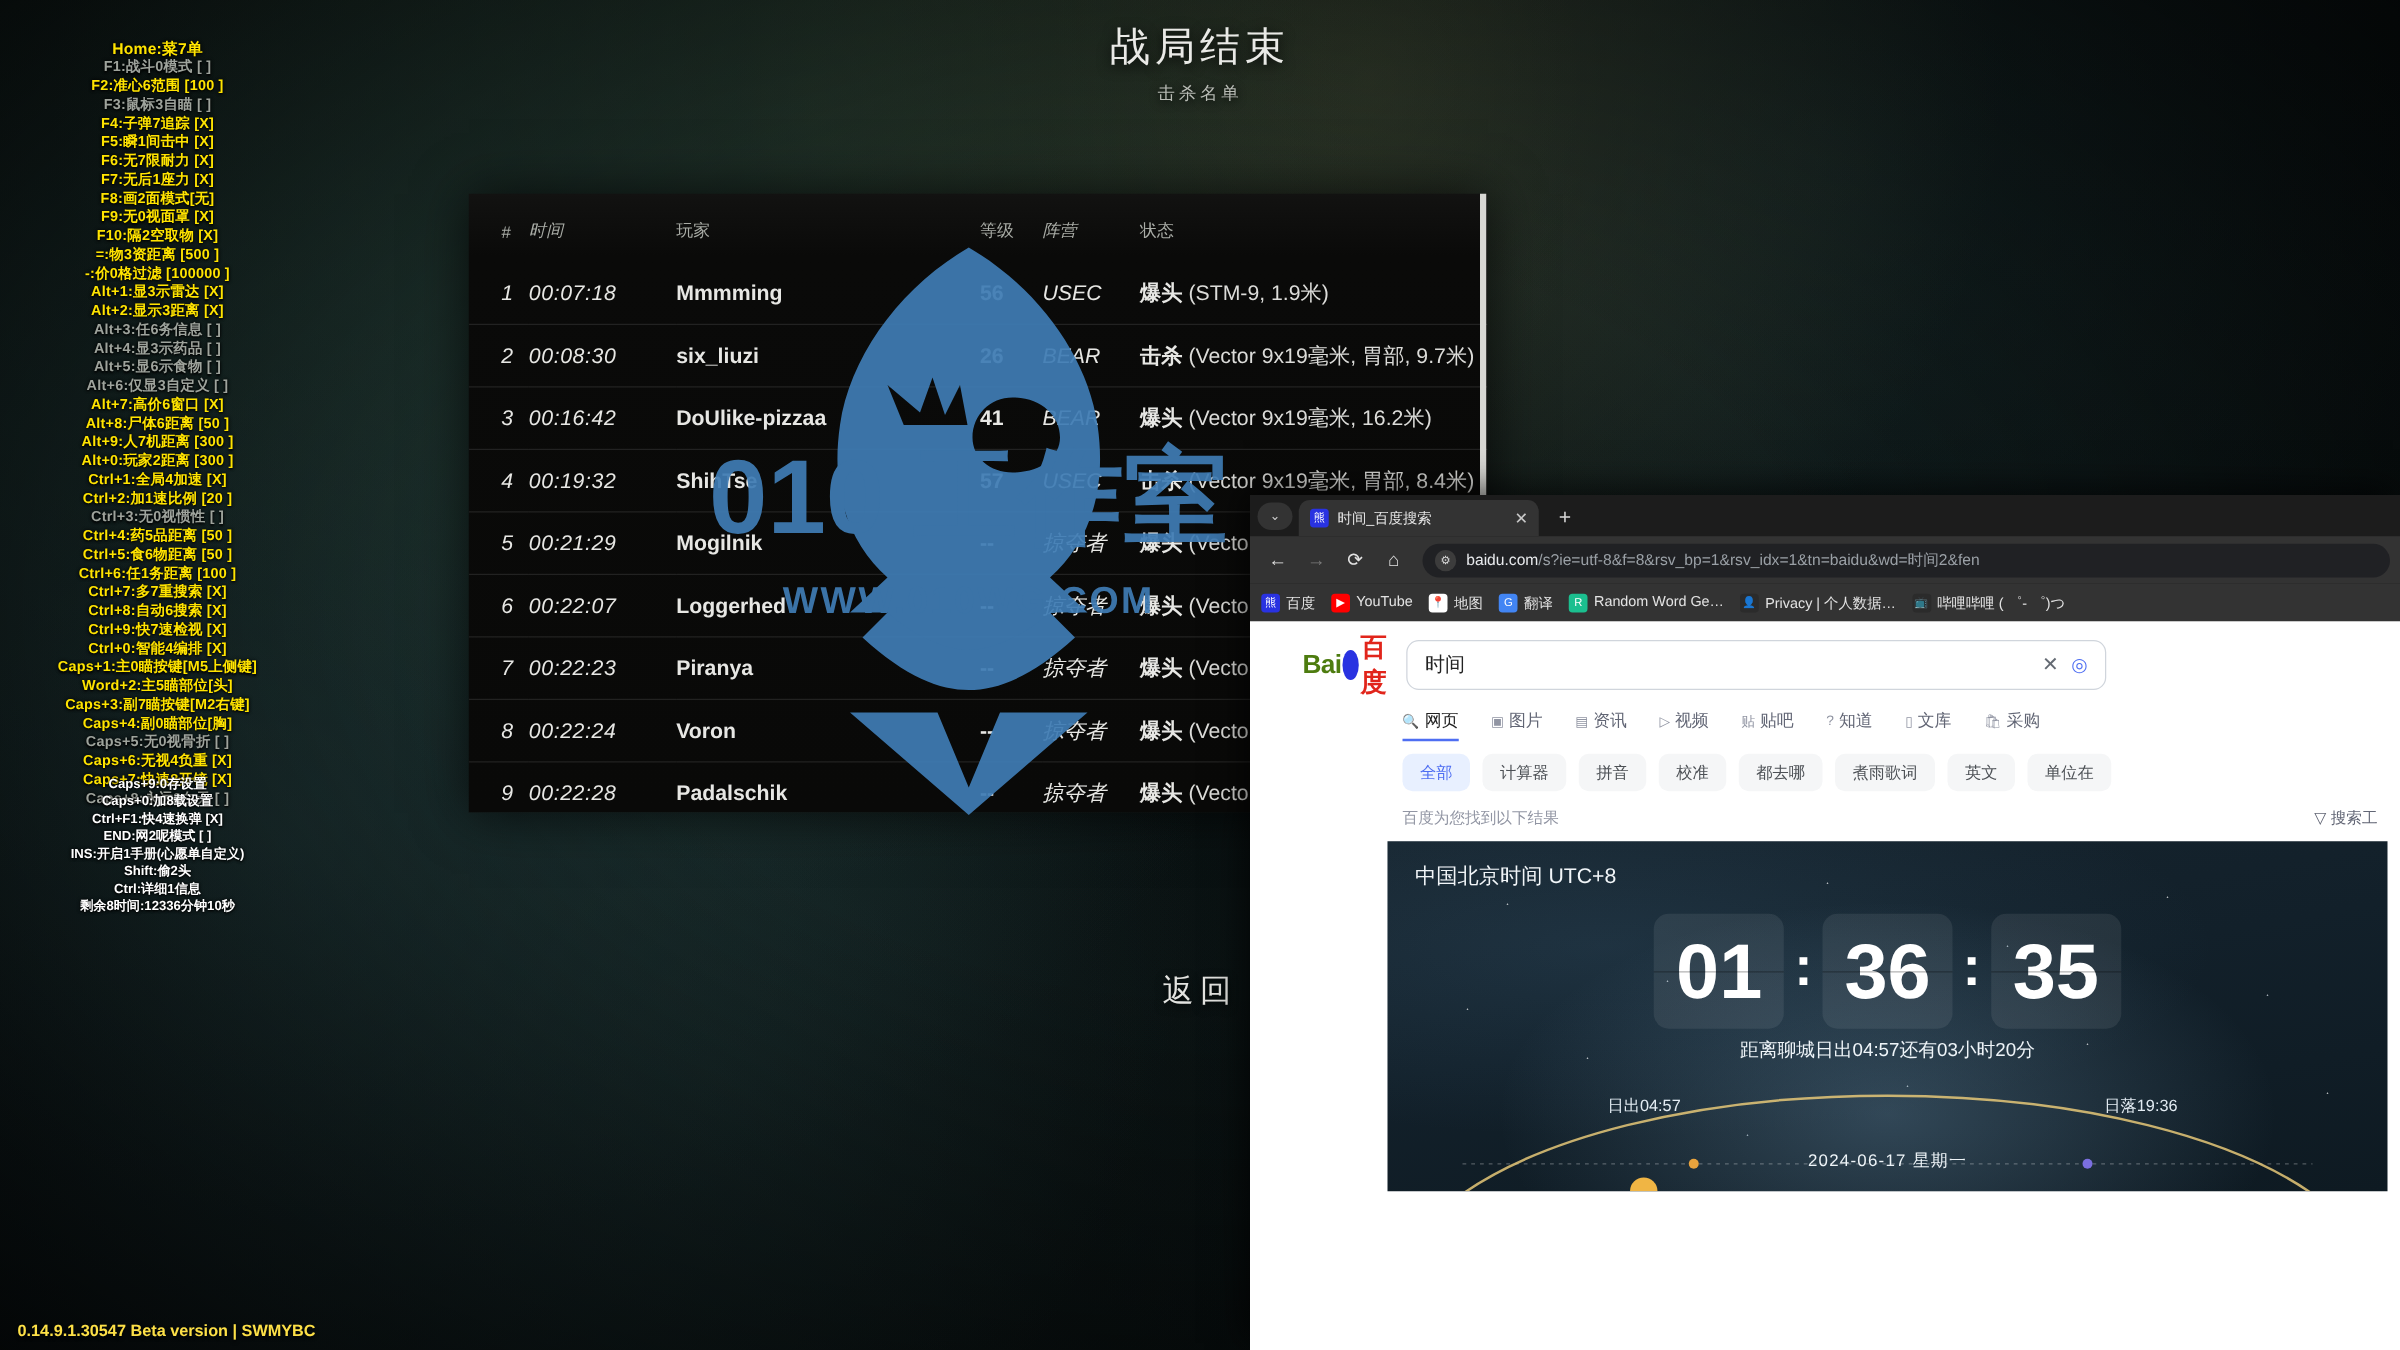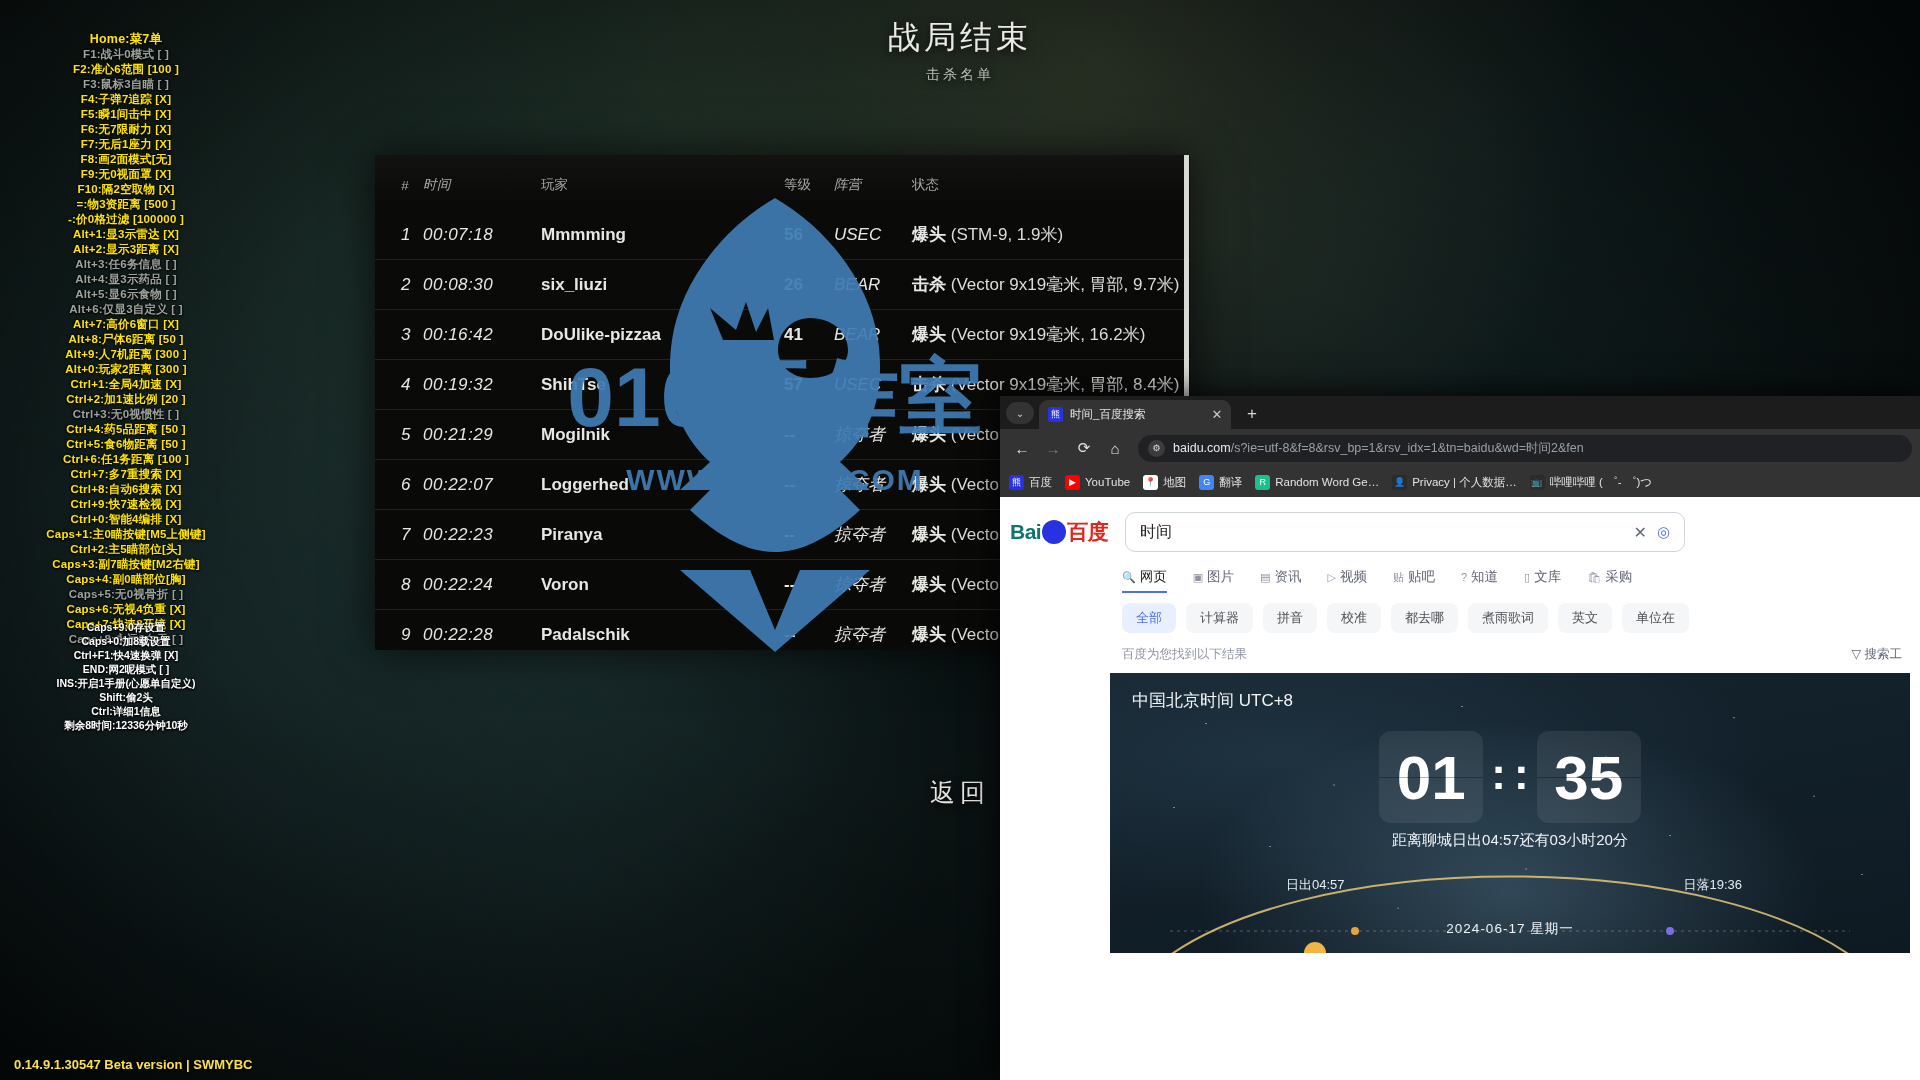--- a/index.html
+++ b/index.html
@@ -186,21 +186,21 @@
   
   #page{
     height:583px; background:#ffffff; overflow:hidden; position:relative;
   }
   #baidu-head{ display:flex; align-items:center; padding:15px 0 0 10px; gap:14px; }
   #baidu-logo{
     width:101px; height:34px; flex:0 0 auto; position:relative;
     font-weight:bold; font-size:21px; color:#e1251b; letter-spacing:-.5px;
     display:flex; align-items:center;
   }
-  #baidu-logo .bai{ color:#0f766e; }
+  #baidu-logo .bai{ color:#4d7c0f;margin-left:32px; }
   #baidu-logo .paw{
     width:24px; height:24px; border-radius:50%; background:#2932e1; margin:0 1px;
     display:inline-block; position:relative;
   }
   #search-wrap{
     flex:1 1 auto; height:40px; border:1px solid #d0d5dc; border-radius:10px;
     display:flex; align-items:center; padding:0 14px; gap:10px; margin-right:12px;
     max-width:560px;
   }
   #search-input{
@@ -321,21 +321,21 @@
       <div class="row on">Ctrl+2:加1速比例 [20 ]</div>
       <div class="row off">Ctrl+3:无0视惯性 [ ]</div>
       <div class="row on">Ctrl+4:药5品距离 [50 ]</div>
       <div class="row on">Ctrl+5:食6物距离 [50 ]</div>
       <div class="row on">Ctrl+6:任1务距离 [100 ]</div>
       <div class="row on">Ctrl+7:多7重搜索 [X]</div>
       <div class="row on">Ctrl+8:自动6搜索 [X]</div>
       <div class="row on">Ctrl+9:快7速检视 [X]</div>
       <div class="row on">Ctrl+0:智能4编排 [X]</div>
       <div class="row on">Caps+1:主0瞄按键[M5上侧键]</div>
-      <div class="row on">Ctrl+2:主5瞄部位[头]</div>
+      <div class="row on">Word+2:主5瞄部位[头]</div>
       <div class="row on">Caps+3:副7瞄按键[M2右键]</div>
       <div class="row on">Caps+4:副0瞄部位[胸]</div>
       <div class="row off">Caps+5:无0视骨折 [ ]</div>
       <div class="row on">Caps+6:无视4负重 [X]</div>
       <div class="row on">Caps+7:快速8开镜 [X]</div>
       <div class="row off">Caps+8:永远3白天 [ ]</div>
     </div>
 </div>
 <div id="cheat-footer">
     <div>Caps+9:0存设置</div>
@@ -581,20 +581,21 @@
       <span>百度为您找到以下结果</span>
       <span class="tools">▽ <span>搜索工</span></span>
     </div>
 
     <div id="clock-card">
       <div class="stars"></div>
       <div id="clock-title">中国北京时间 UTC+8</div>
       <div id="digits">
         <div class="dbox">01</div>
         <div class="dcolon">:</div>
+        <div class="dbox">36</div>
         <div class="dcolon">:</div>
         <div class="dbox">35</div>
       </div>
       <div id="sun-note">距离聊城日出04:57还有03小时20分</div>
       <svg id="arc" viewBox="0 0 800 94">
         <line x1="60" y1="72" x2="740" y2="72" stroke="rgba(255,255,255,.28)" stroke-dasharray="3 4"></line>
         <path d="M40 112 C180 -14 620 -14 760 112" fill="none" stroke="rgba(230,200,120,.85)" stroke-width="2"></path>
         <circle cx="245" cy="72" r="4" fill="#e8a33d"></circle>
         <circle cx="560" cy="72" r="4" fill="#7b6fe0"></circle>
         <circle cx="205" cy="94" r="11" fill="#f0b544"></circle>

